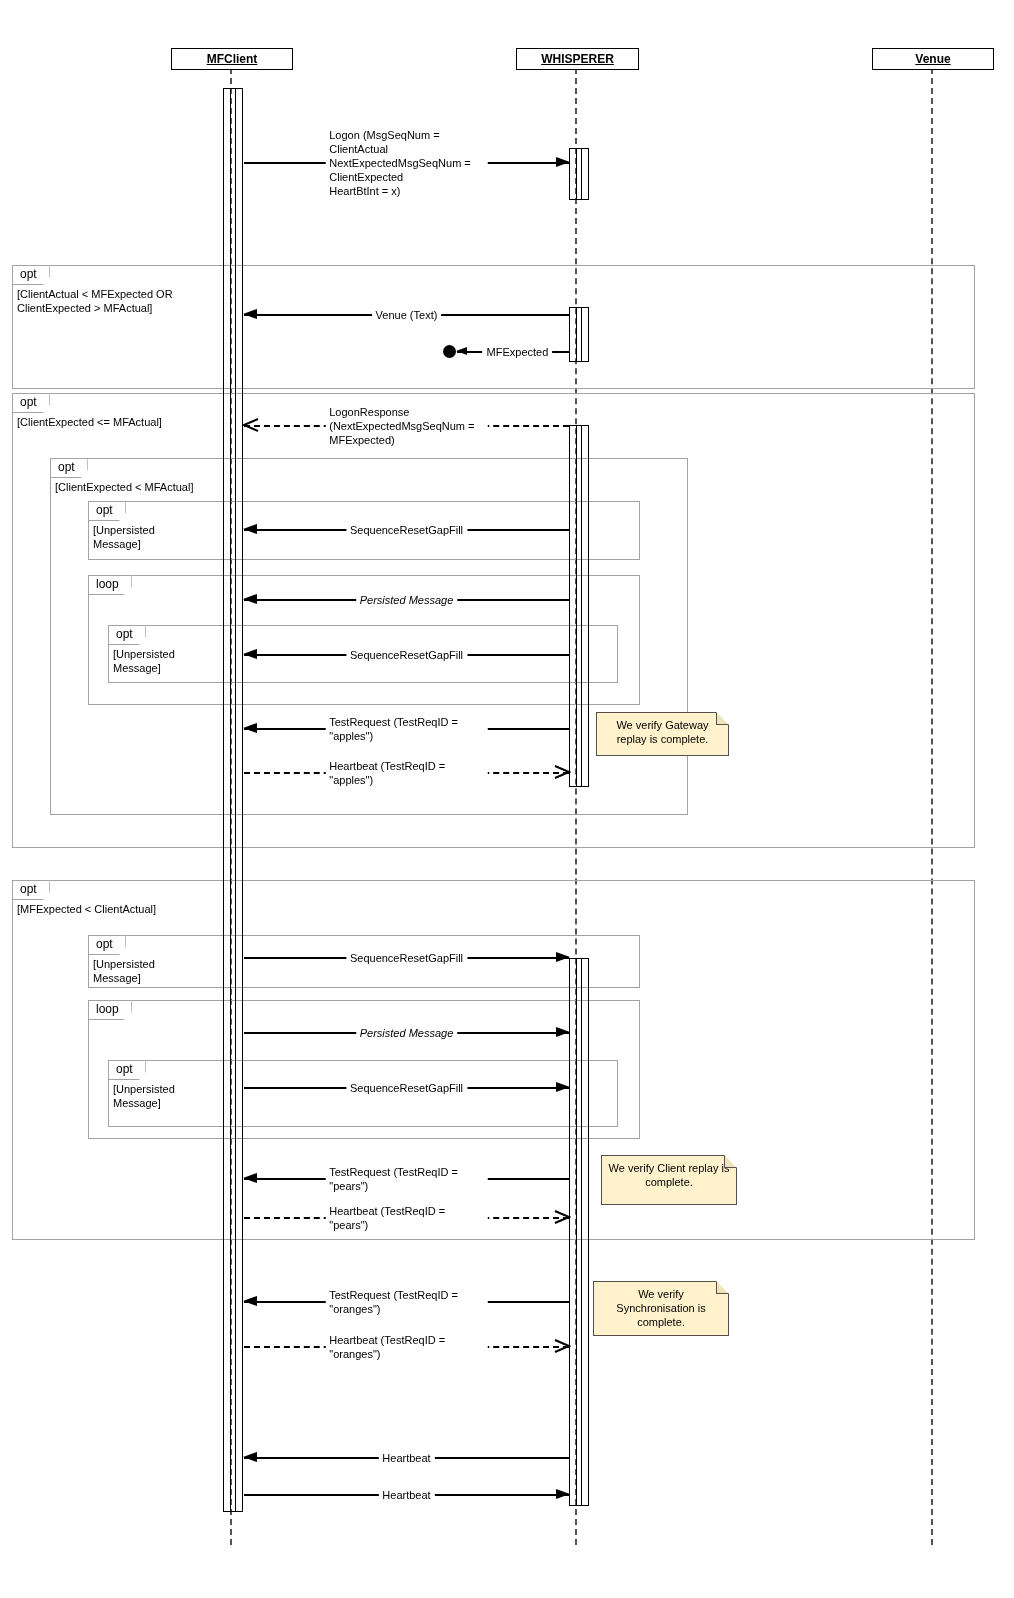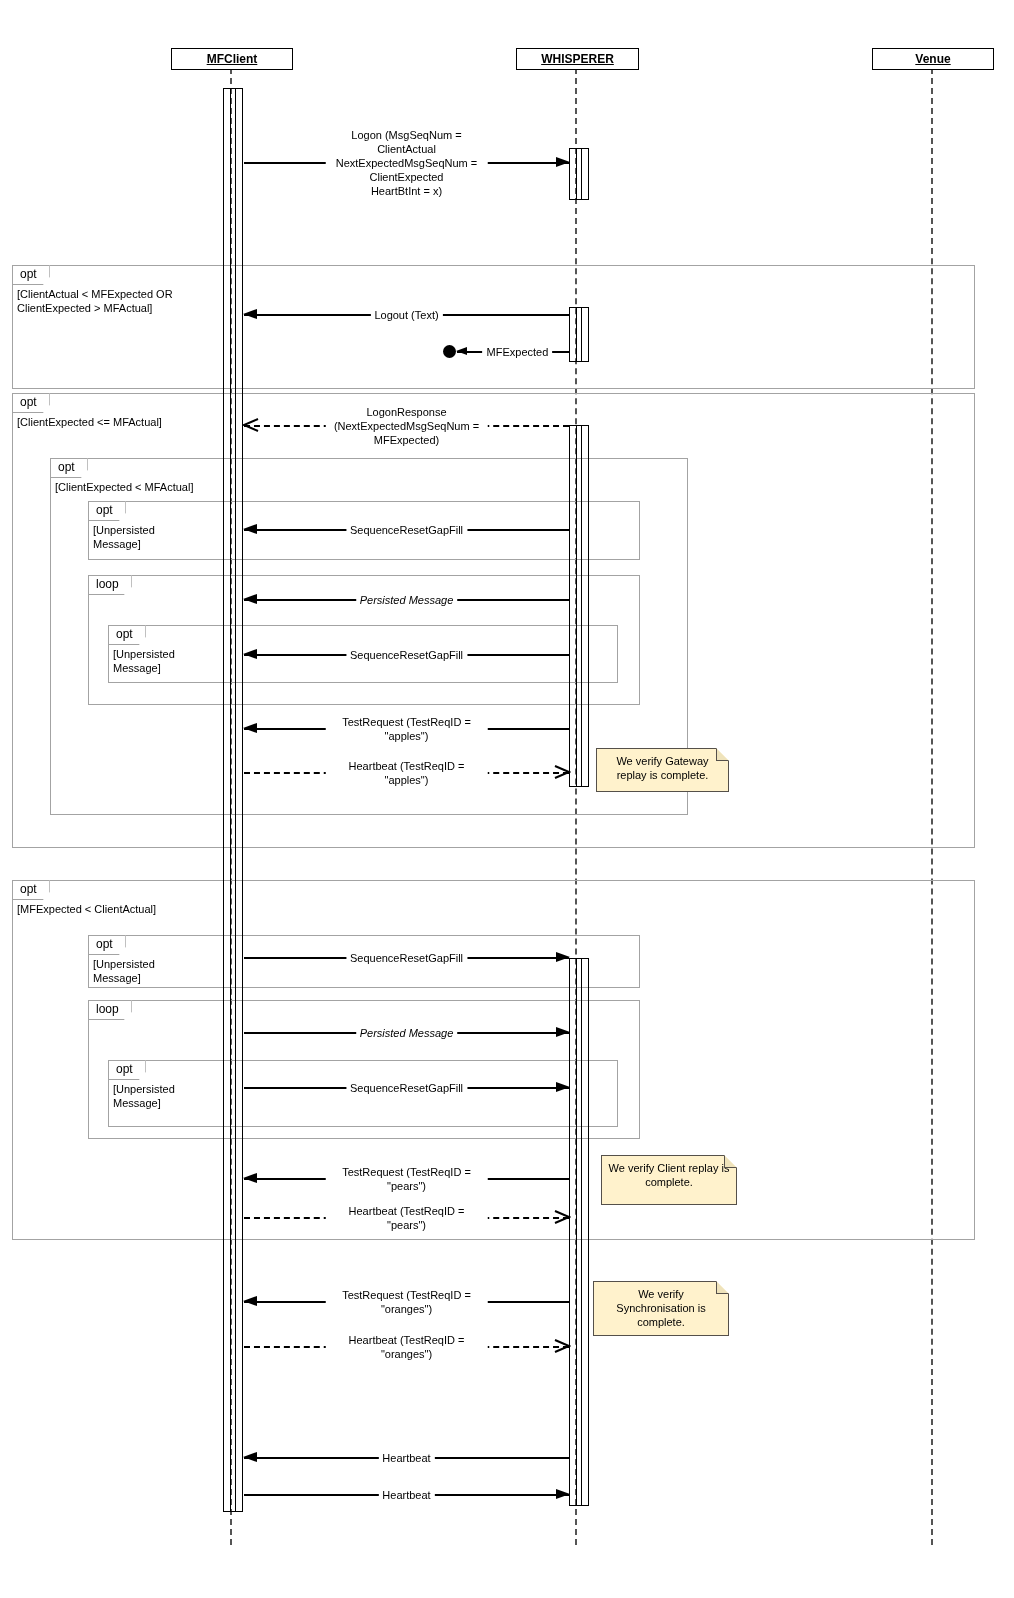--- a/index.html
+++ b/index.html
@@ -13,21 +13,21 @@
   .frame{position:absolute;border:1px solid #a3a3a3;background:transparent;box-sizing:border-box;}
   .tab{position:absolute;top:-1px;left:-1px;background:#fff;border:1px solid #a3a3a3;
        font-size:12px;padding:1px 12px 3px 7px;
        clip-path:polygon(0 0,100% 0,100% 60%,82% 100%,0 100%);}
   .guard{position:absolute;top:21px;left:4px;font-size:11px;line-height:14px;white-space:pre-line;}
   .msg{position:absolute;height:0;}
   .mline{position:absolute;left:0;right:0;top:-1px;border-top:2px solid #000;}
   .mline.dash{border-top-style:dashed;}
   .mlabel{position:absolute;left:50%;top:0;transform:translate(-50%,-50%);
           background:#fff;padding:0 4px;font-size:11px;line-height:14px;
-          white-space:pre-line;text-align:center;}
+          white-space:pre-line;}
   .mlabel.it{font-style:italic;}
   .ah{position:absolute;width:0;height:0;}
   .ah-r-fill{right:-1px;top:-6px;border-left:14px solid #000;border-top:5.5px solid transparent;border-bottom:5.5px solid transparent;}
   .ah-l-fill{left:-1px;top:-6px;border-right:14px solid #000;border-top:5.5px solid transparent;border-bottom:5.5px solid transparent;}
   .ah-svg{position:absolute;top:-9px;}
   .ah-svg.r{right:-2px;}
   .ah-svg.l{left:-2px;transform:scaleX(-1);}
   .dot{position:absolute;left:-14px;top:-7px;width:13px;height:13px;border-radius:50%;background:#000;}
   .note{position:absolute;background:#fff2cc;border:1px solid #55504a;box-sizing:border-box;
         font-size:11px;line-height:14px;text-align:center;padding:5px 4px 2px 4px;}
@@ -128,21 +128,21 @@
     <div class="mline"></div>
     <div class="ah ah-r-fill"></div>
     <div class="mlabel">Logon (MsgSeqNum = ClientActual
 NextExpectedMsgSeqNum = ClientExpected
 HeartBtInt = x)</div>
   </div>
 
   <div class="msg" style="left:244px;top:315px;width:325px;">
     <div class="mline"></div>
     <div class="ah ah-l-fill"></div>
-    <div class="mlabel">Logout (Text)</div>
+    <div class="mlabel">Venue (Text)</div>
   </div>
 
   <div class="msg" style="left:457px;top:352px;width:112px;">
     <div class="mline"></div>
     <div class="dot"></div>
     <div class="ah ah-l-fill" style="border-right-width:11px;top:-5px;border-top-width:4.5px;border-bottom-width:4.5px;"></div>
     <div class="mlabel" style="left:54%;">MFExpected</div>
   </div>
 
   <div class="msg" style="left:244px;top:426px;width:325px;">
@@ -237,21 +237,21 @@
     <div class="ah ah-l-fill"></div>
     <div class="mlabel">Heartbeat</div>
   </div>
 
   <div class="msg" style="left:244px;top:1495px;width:325px;">
     <div class="mline"></div>
     <div class="ah ah-r-fill"></div>
     <div class="mlabel">Heartbeat</div>
   </div>
 
-  <div class="note" style="left:596px;top:748px;width:133px;height:44px;">
+  <div class="note" style="left:596px;top:712px;width:133px;height:44px;">
     <span style="white-space:pre-line;">We verify Gateway
 replay is complete.</span>
     <div class="fold-w"></div>
     <div class="fold-f"></div>
   </div>
 
   <div class="note" style="left:593px;top:1155px;width:136px;height:50px;margin-left:8px;">
     <span style="white-space:pre-line;">We verify Client replay is
 complete.</span>
     <div class="fold-w"></div>

